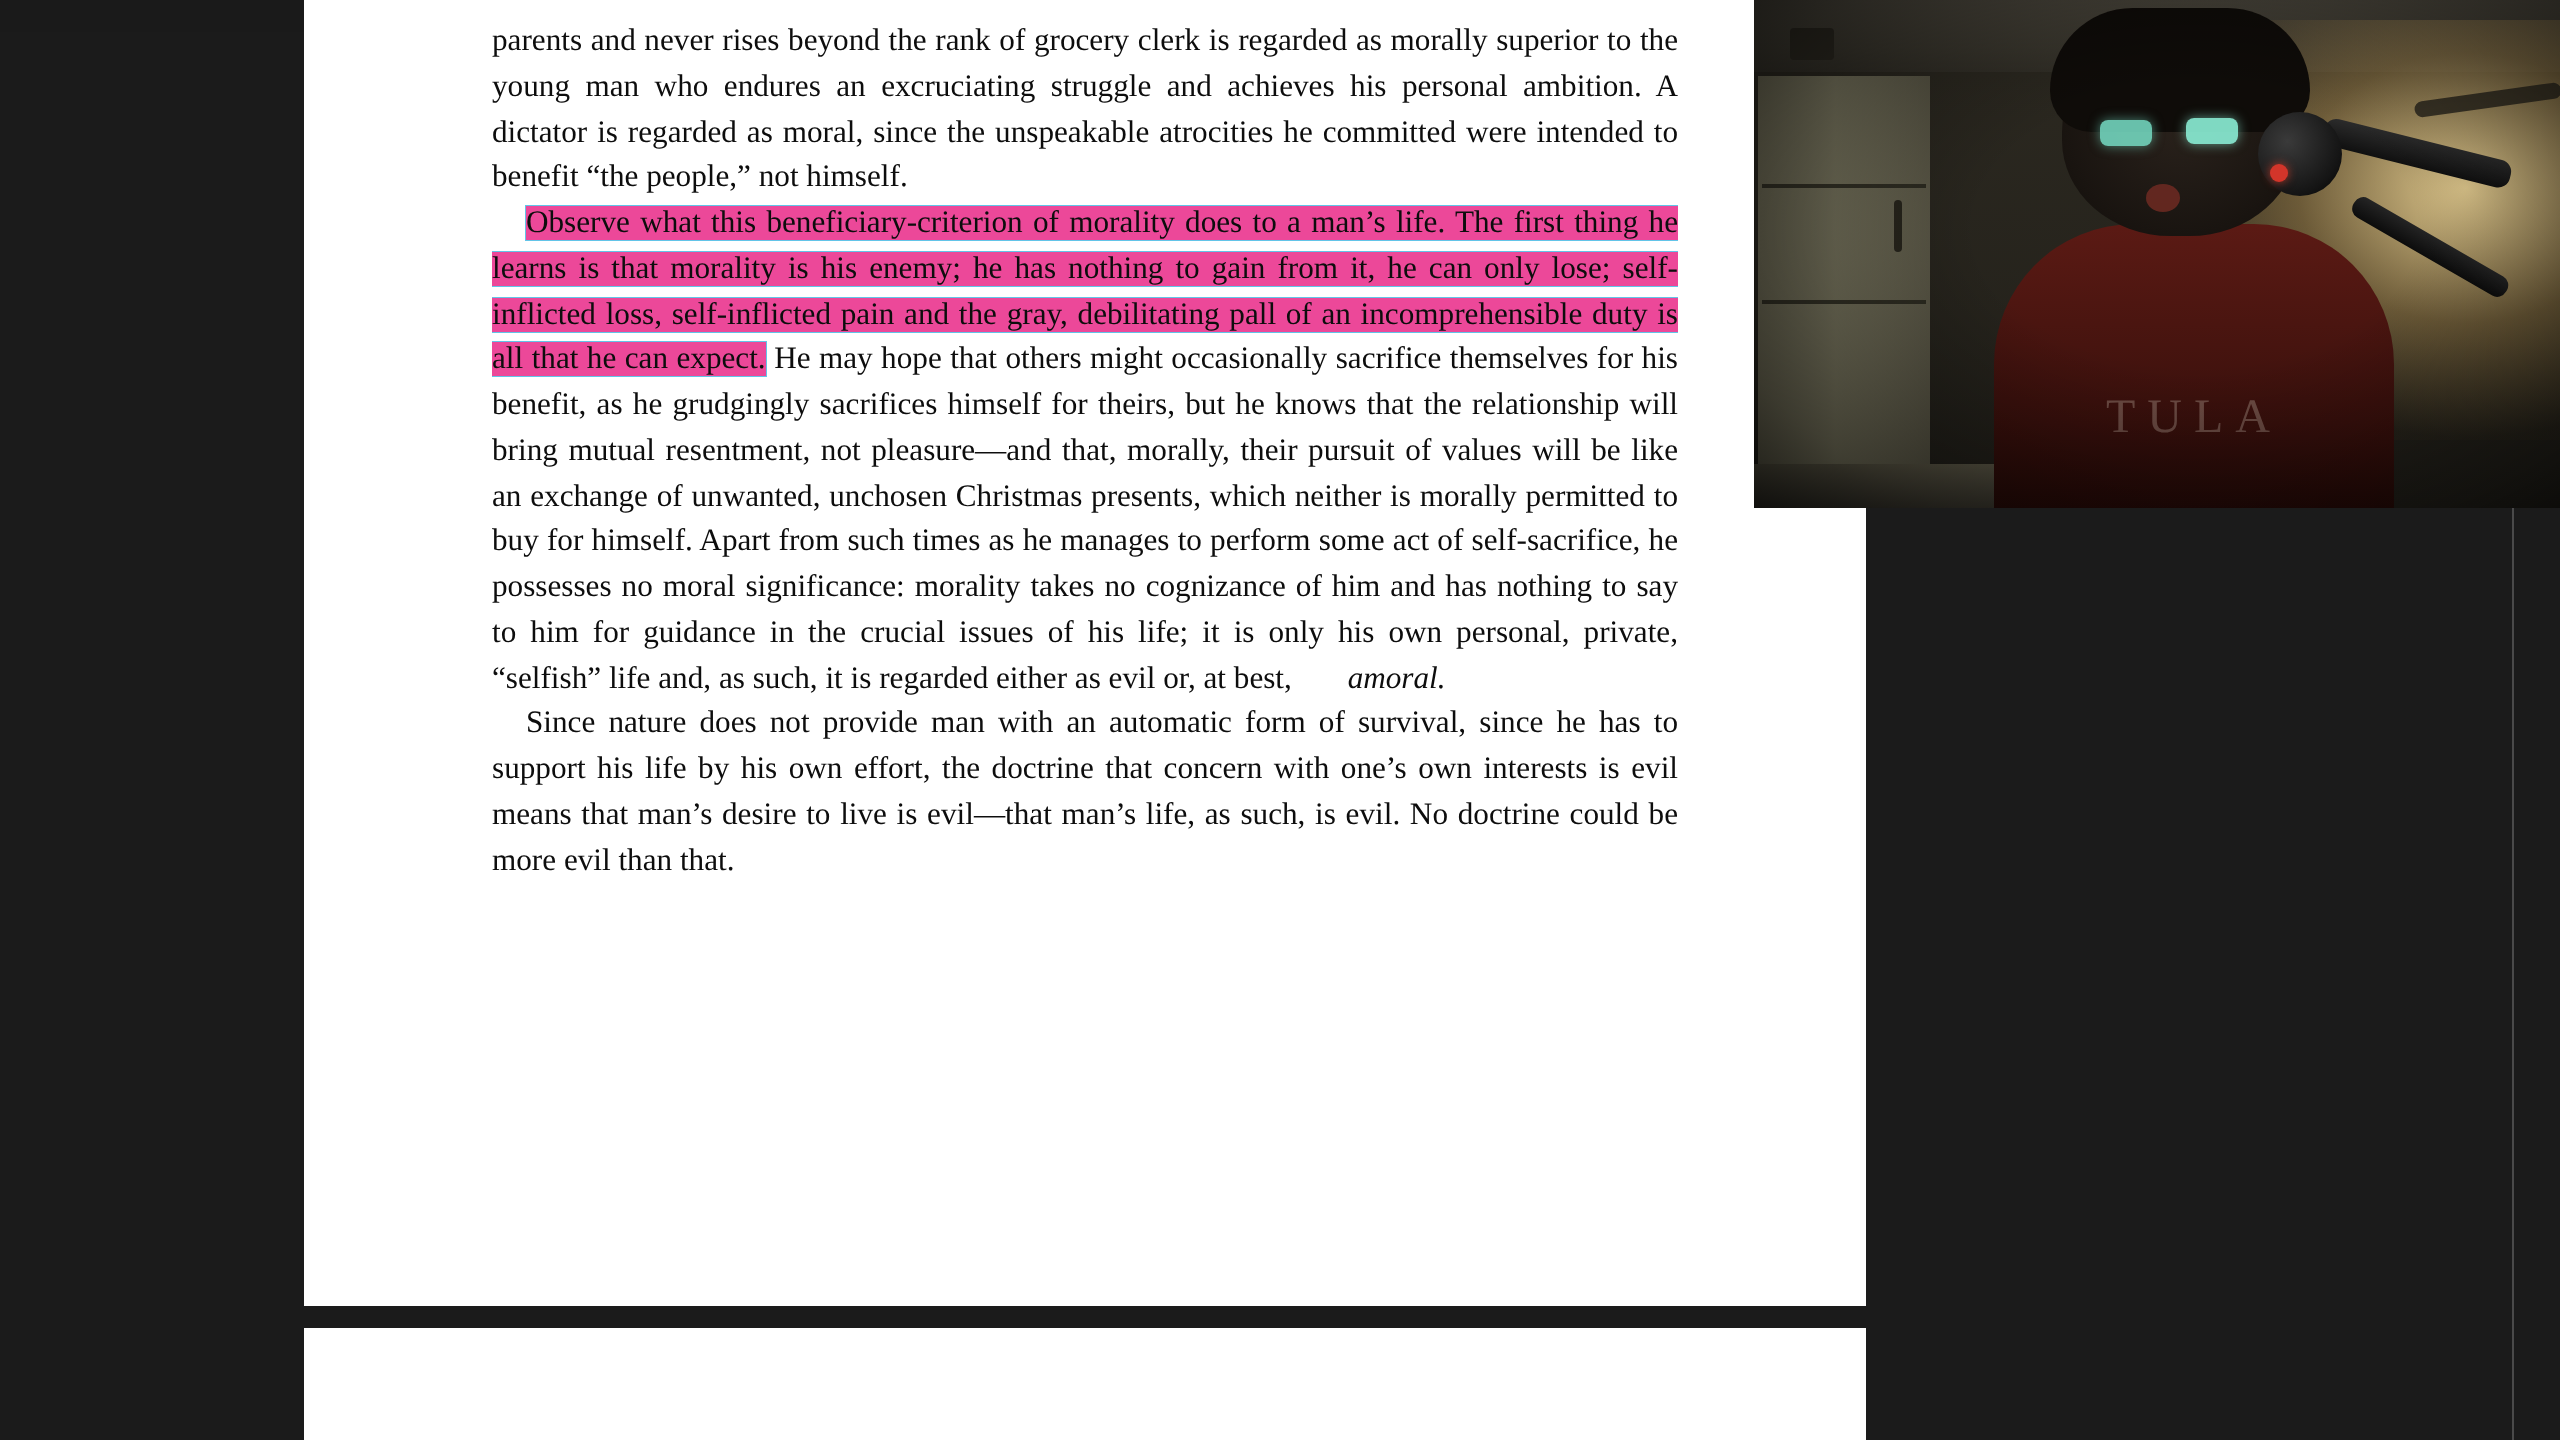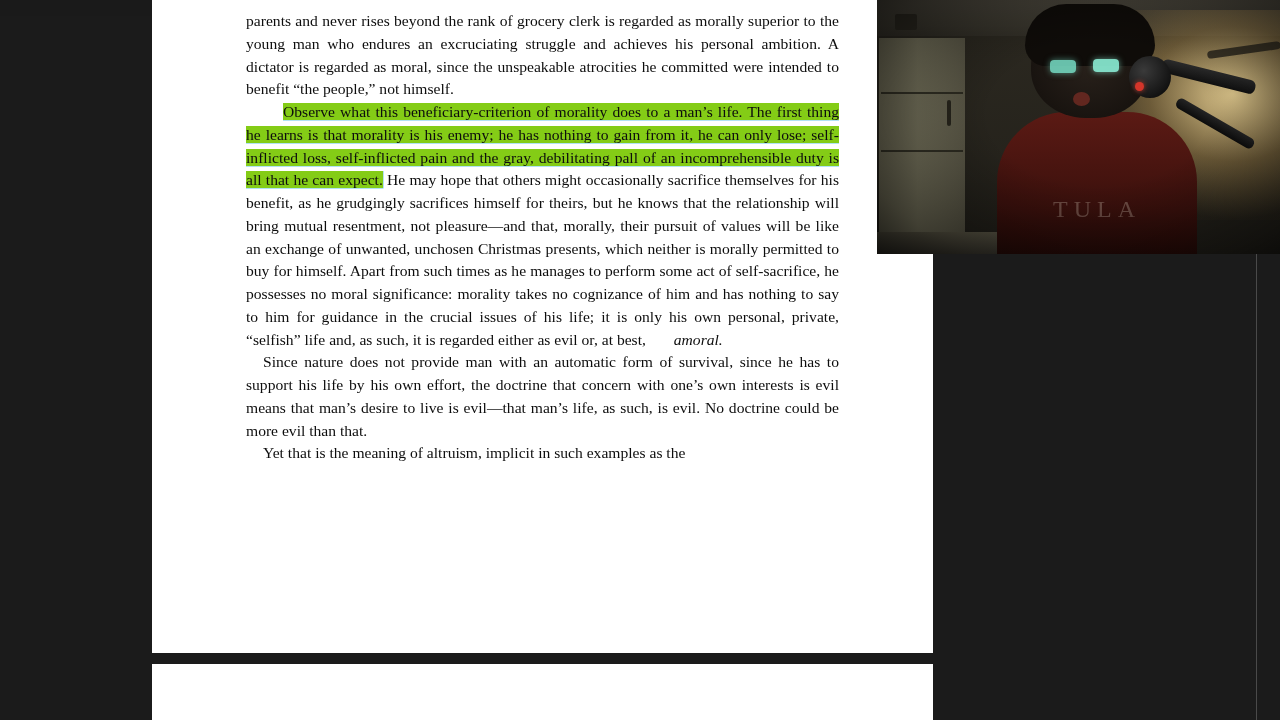--- a/index.html
+++ b/index.html
@@ -63,23 +63,22 @@
   .para {
     margin: 0;
     text-indent: 0;
   }
 
   .para.indent {
     text-indent: 17px;
   }
 
   .hl {
-    background: #84cc16;
+    background: #ec4899;
     box-shadow: 0 0 0 0.5px #62c4e8;
-    margin-left: 20px;
   }
 
   .ital {
     font-style: italic;
     margin-left: 24px;
   }
 
   
   #webcam {
     position: absolute;
@@ -253,21 +252,20 @@
 
     <div class="page" id="page-1">
       <div class="text-body">
 
         <p class="para"><span>parents and never rises beyond the rank of grocery clerk is regarded as morally superior to the young man who endures an excruciating struggle and achieves his personal ambition. A dictator is regarded as moral, since the unspeakable atrocities he committed were intended to benefit “the people,” not himself.</span></p>
 
         <p class="para indent"><span class="hl">Observe what this beneficiary-criterion of morality does to a man’s life. The first thing he learns is that morality is his enemy; he has nothing to gain from it, he can only lose; self-inflicted loss, self-inflicted pain and the gray, debilitating pall of an incomprehensible duty is all that he can expect.</span><span> He may hope that others might occasionally sacrifice themselves for his benefit, as he grudgingly sacrifices himself for theirs, but he knows that the relationship will bring mutual resentment, not pleasure—and that, morally, their pursuit of values will be like an exchange of unwanted, unchosen Christmas presents, which neither is morally permitted to buy for himself. Apart from such times as he manages to perform some act of self-sacrifice, he possesses no moral significance: morality takes no cognizance of him and has nothing to say to him for guidance in the crucial issues of his life; it is only his own personal, private, “selfish” life and, as such, it is regarded either as evil or, at best, </span><span class="ital">amoral.</span></p>
 
         <p class="para indent"><span>Since nature does not provide man with an automatic form of survival, since he has to support his life by his own effort, the doctrine that concern with one’s own interests is evil means that man’s desire to live is evil—that man’s life, as such, is evil. No doctrine could be more evil than that.</span></p>
 
-        <p class="para indent"><span>Yet that is the meaning of altruism, implicit in such examples as the</span></p>
 
       </div>
     </div>
 
     <div class="page" id="page-2"></div>
 
   </div>
 
   <div id="webcam">
     <div class="cam-layer cam-ceiling"></div>

